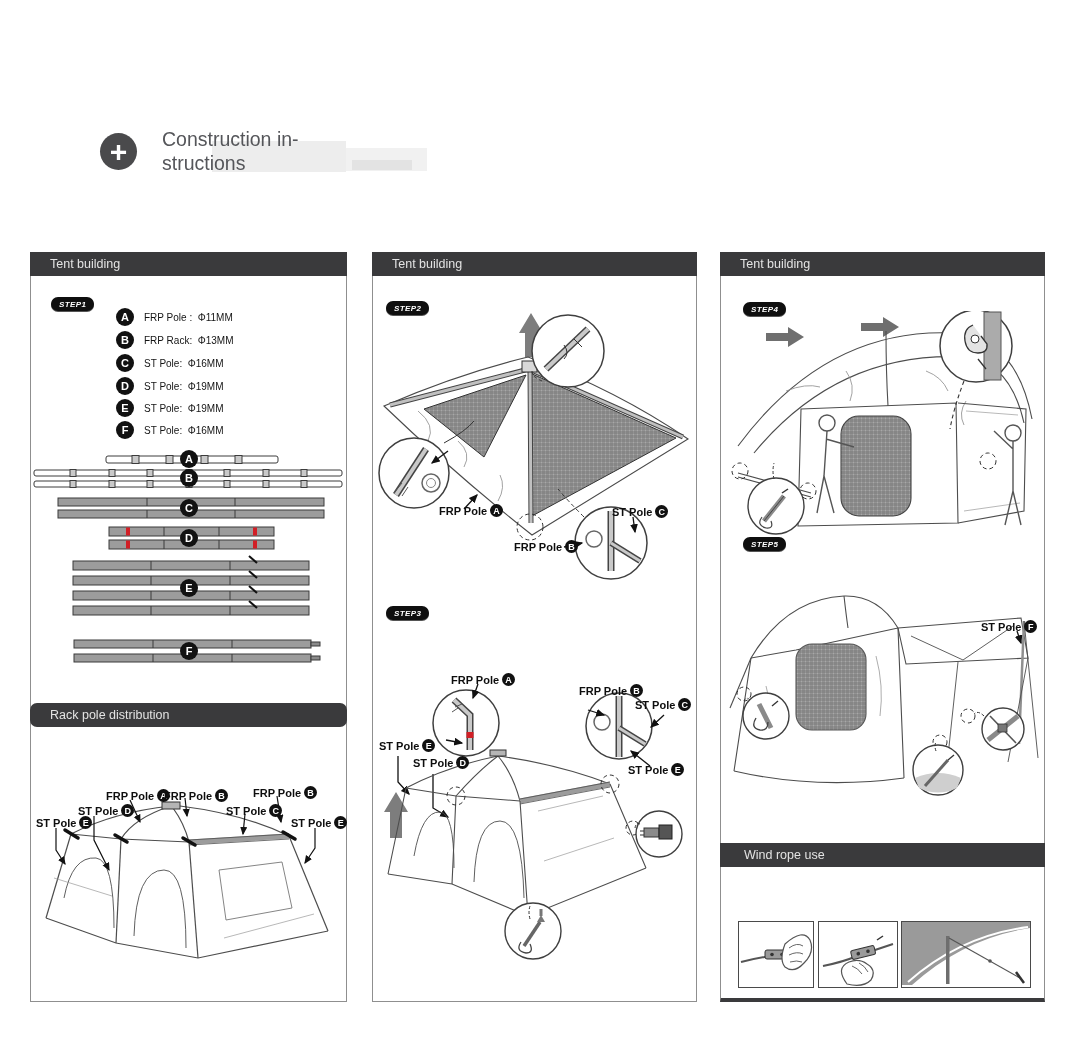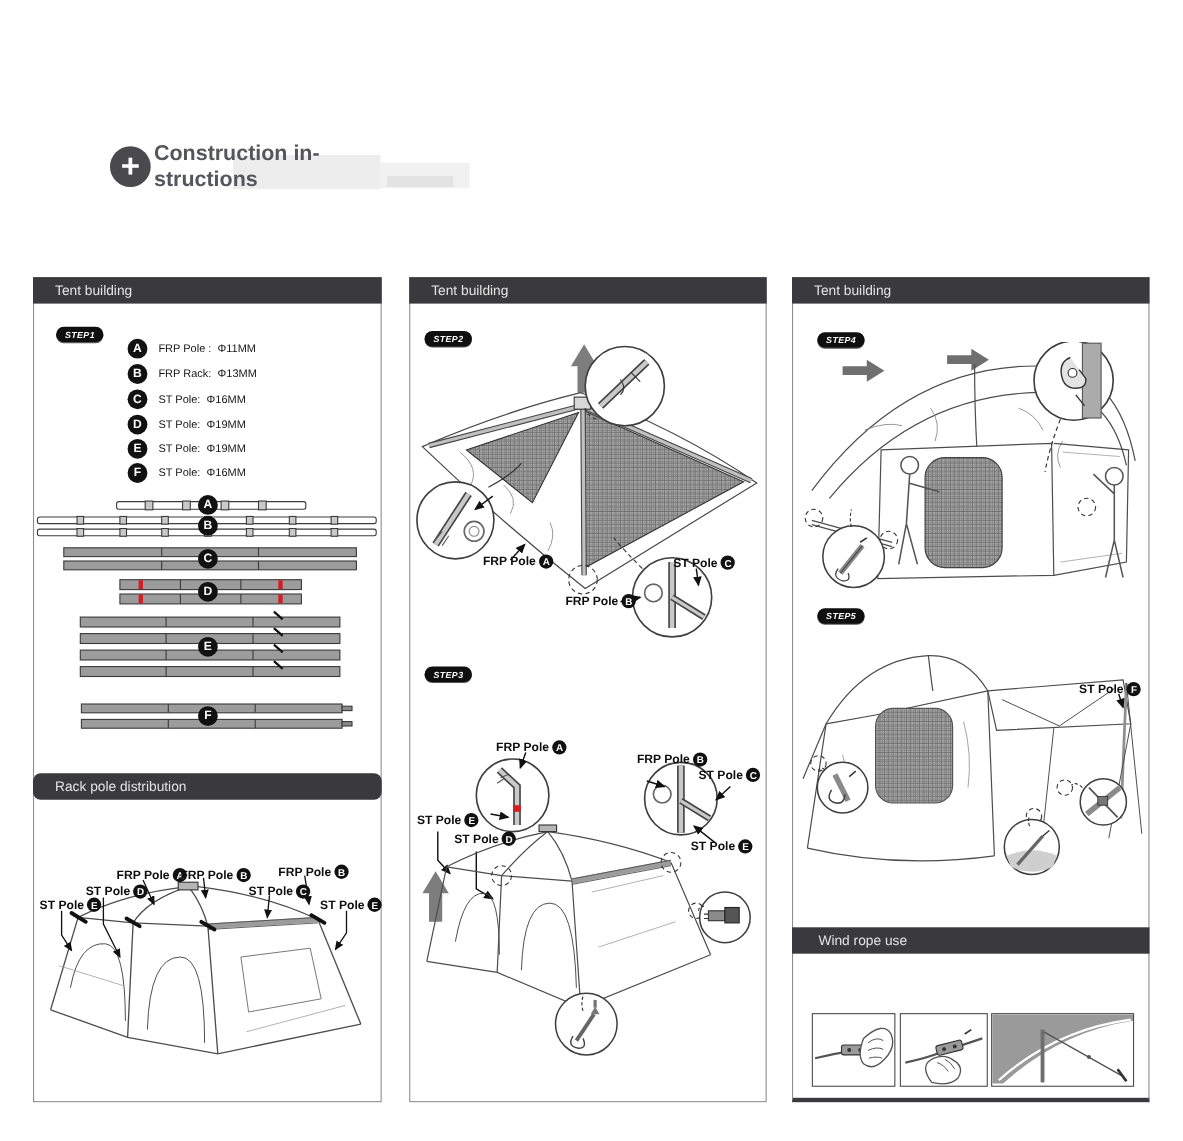--- a/index.html
+++ b/index.html
@@ -13,21 +13,21 @@
   
   .title-block { position:absolute; left:0; top:110px; width:500px; height:90px; }
   .wm-rect { position:absolute; left:212px; top:31px; width:134px; height:31px; background:#ededed; }
   .wm-rect2 { position:absolute; left:346px; top:38px; width:81px; height:23px; background:#f1f1f1; }
   .wm-rect3 { position:absolute; left:352px; top:50px; width:60px; height:10px; background:#e3e3e3; }
   .plus-circle {
     position:absolute; left:100px; top:23px; width:37px; height:37px; border-radius:50%;
     background:#4a4a4c; color:#fff; font-size:30px; font-weight:bold;
     display:flex; align-items:center; justify-content:center; line-height:1;
   }
-  .page-title { position:absolute; left:140px; top:17px; font-size:19.5px; line-height:24px; color:#55565a;font-weight:bold; }
+  .page-title { position:absolute; left:162px; top:17px; font-size:19.5px; line-height:24px; color:#55565a; }
 
   
   .panel { position:absolute; top:252px; height:750px; border:1px solid #8f8f8f; background:#fff; }
   #panel-left  { left:30px;  width:317px; }
   #panel-mid   { left:372px; width:325px; }
   #panel-right { left:720px; width:325px; border-bottom:4px solid #3a3a3c; }
   .bar {
     position:absolute; left:-1px; right:-1px; top:-1px; height:24px; background:#3a3a3c;
     color:#e3e3e3; font-size:12.5px; line-height:24px; padding-left:20px;
   }
@@ -474,21 +474,21 @@
       <g>
         <circle cx="50" cy="195" r="28" fill="#fff" stroke="#3f3f3f" stroke-width="1.4"></circle>
         <path d="M38,210 L58,185" stroke="#8a8a8a" stroke-width="5"></path>
         <path d="M38,210 L58,185" stroke="#444" stroke-width="1" fill="none"></path>
         <path d="M36,206 Q30,214 40,217 Q48,218 45,210" stroke="#444" stroke-width="1.2" fill="none"></path>
         <path d="M56,182 l6,-4" stroke="#333" stroke-width="1.5"></path>
         <path d="M48,168 Q46,160 48,152" stroke="#333" stroke-width="1" fill="none" stroke-dasharray="3 2"></path>
       </g>
     </svg>
 
-    <div class="step-badge" style="left:22px;top:300px;">STEP5</div>
+    <div class="step-badge" style="left:22px;top:284px;">STEP5</div>
 
     <svg style="left:5px;top:313px;" width="315" height="288" viewBox="0 0 315 288">
       <defs>
         <pattern id="mesh5" width="4" height="4" patternUnits="userSpaceOnUse">
           <rect width="4" height="4" fill="#a8a8a8"></rect>
           <path d="M0,0H4 M0,2H4 M0,0V4 M2,0V4" stroke="#6b6b6b" stroke-width="0.7"></path>
         </pattern>
         <marker id="ah5" markerWidth="8" markerHeight="8" refX="6" refY="3" orient="auto">
             <path d="M0,0L7,3L0,6Z" fill="#111"></path>
           </marker>

